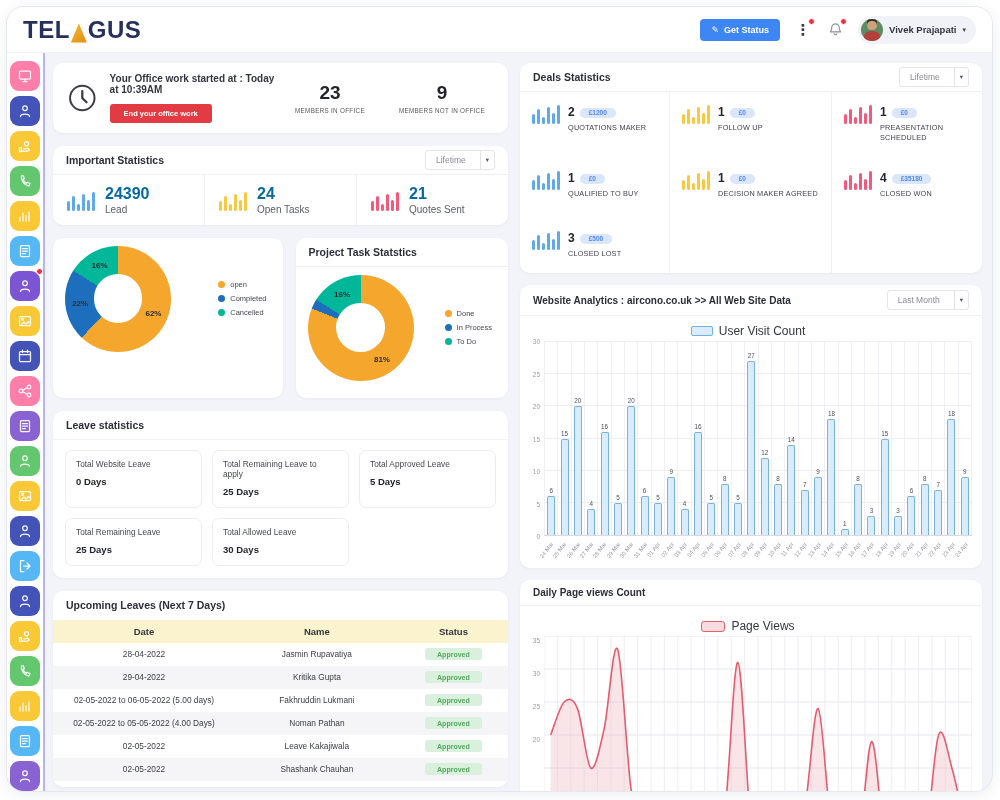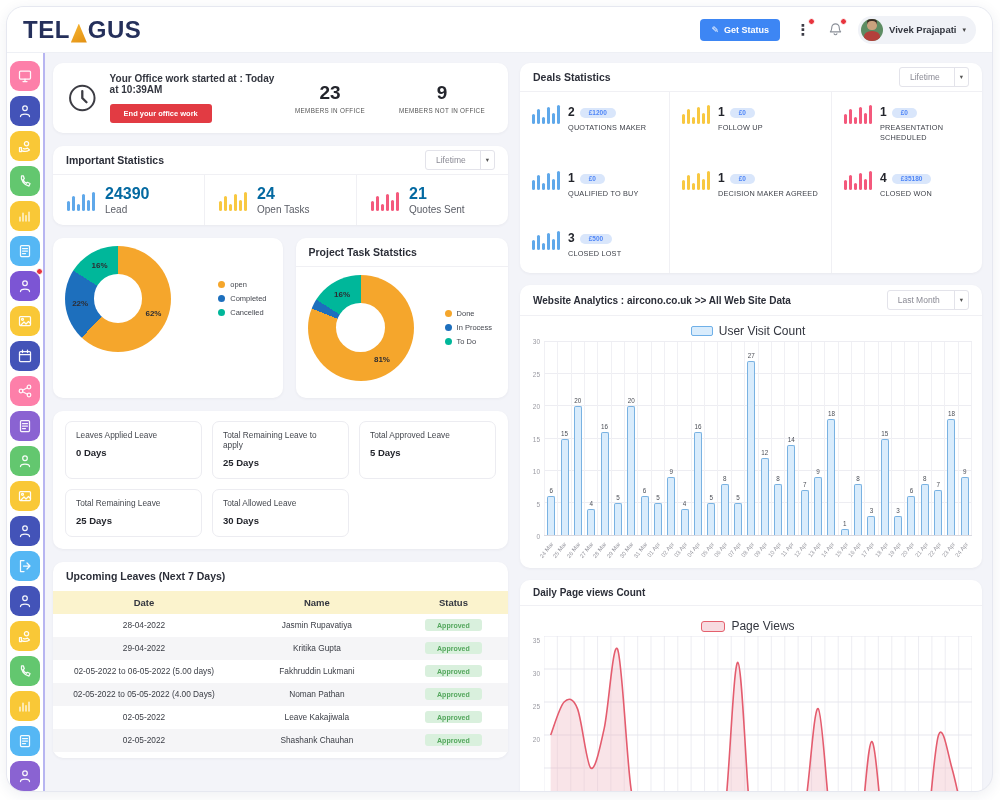--- a/index.html
+++ b/index.html
@@ -407,23 +407,26 @@
                   <div class="legend-item">
                     <span class="legend-dot" style="background: rgb(0, 183, 154);"></span>
                     <span class="legend-txt">To Do</span>
                   </div>
                 </div>
             </div>
           </div>
         </div>
 
         <div class="card">
+          <div class="card-head">
+              <span class="card-title">Leave statistics</span>
+            </div>
           <div class="leave-grid" id="leave-grid">
               <div class="leave-box">
-                <div class="leave-lab">Leaves Applied Leave</div>
+                <div class="leave-lab">Total Website Leave</div>
                 <div class="leave-val">0 Days</div>
               </div>
               <div class="leave-box">
                 <div class="leave-lab">Total Remaining Leave to apply</div>
                 <div class="leave-val">25 Days</div>
               </div>
               <div class="leave-box">
                 <div class="leave-lab">Total Approved Leave</div>
                 <div class="leave-val">5 Days</div>
               </div>

